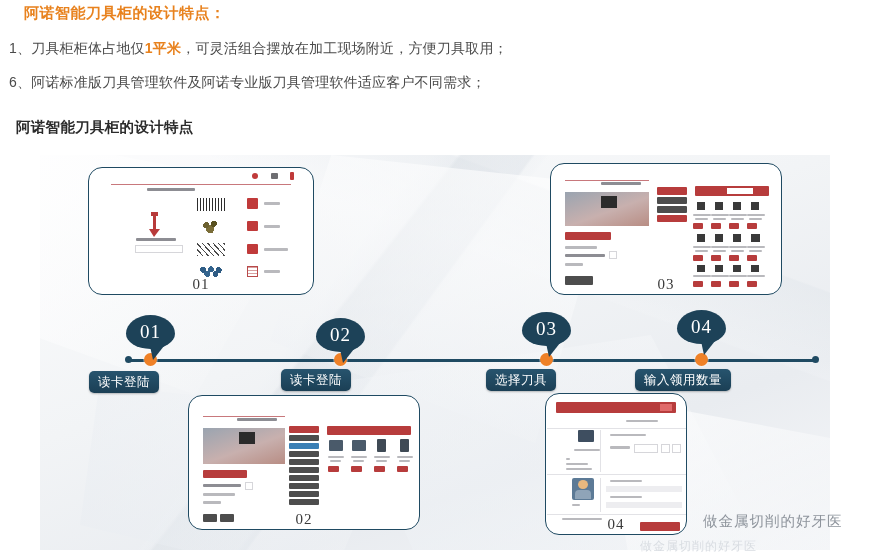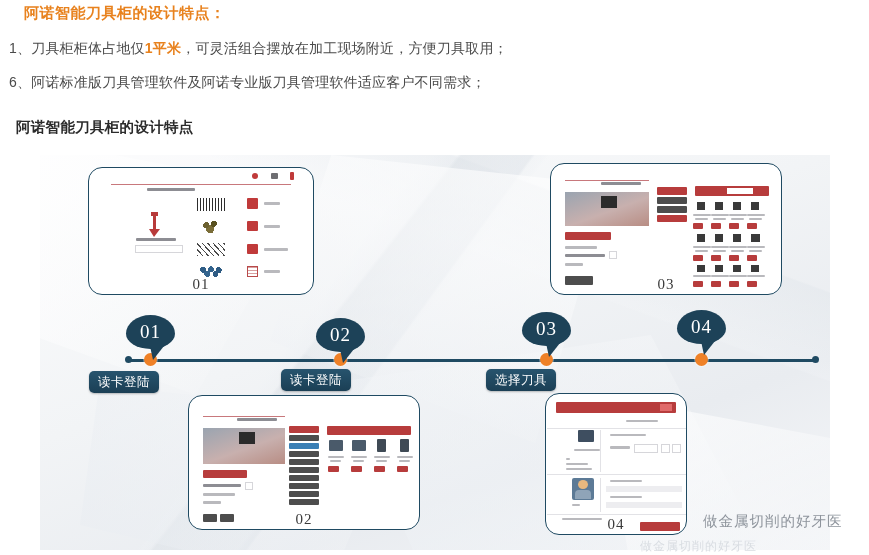--- a/index.html
+++ b/index.html
@@ -343,19 +343,20 @@
     <div class="dot" style="left:655px;"></div>
 
     <div class="pin" style="left:86px;top:160px;">01</div>
     <div class="pin" style="left:276px;top:163px;">02</div>
     <div class="pin" style="left:482px;top:157px;">03</div>
     <div class="pin" style="left:637px;top:155px;">04</div>
 
     <div class="step-lbl" style="left:49px;top:216px;">读卡登陆</div>
     <div class="step-lbl" style="left:241px;top:214px;">读卡登陆</div>
     <div class="step-lbl" style="left:446px;top:214px;">选择刀具</div>
+    <div class="step-lbl" style="left:595px;top:214px;">输入领用数量</div>
 
   </div>
 
   <div class="slogan">做金属切削的好牙医</div>
   <div class="watermark">做金属切削的好牙医</div>
 
 </div>
 
 </body></html>

